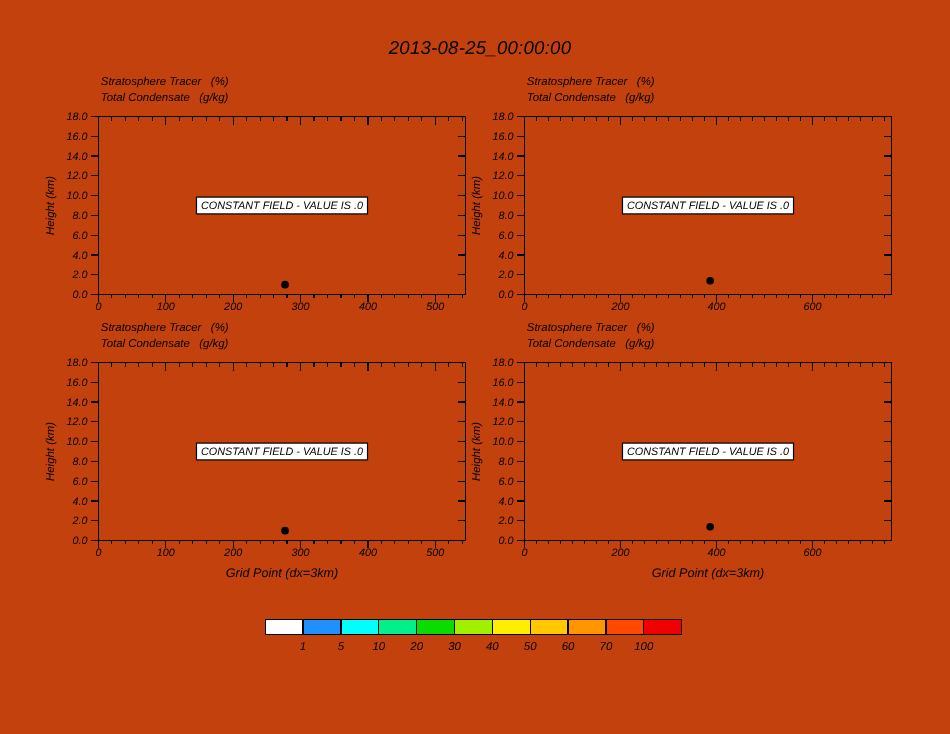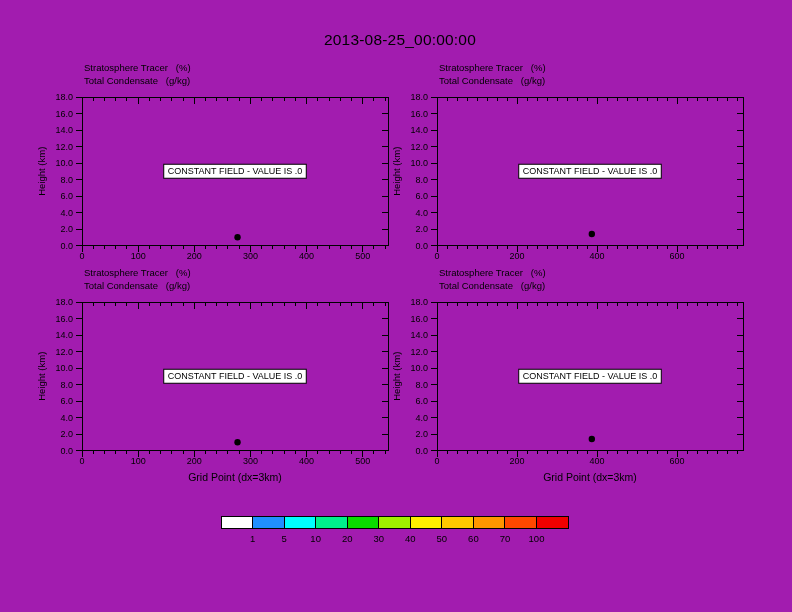--- a/index.html
+++ b/index.html
@@ -1,17 +1,17 @@
 <!DOCTYPE html>
 <html><head>
 <meta charset="utf-8">
 <style>
   html,body{margin:0;padding:0;}
   body{width:792px;height:612px;background:#ffffff;overflow:hidden;}
-  .page{position:relative;width:792px;height:612px;background:#a21caf;}
+  .page{position:relative;width:792px;height:612px;background:#c2410c;font-style:italic;}
   svg text{fill:#000000;font-family:"Liberation Sans","DejaVu Sans",sans-serif;}
   .title-text{font-size:15.5px;letter-spacing:0.2px;}
   .hdr{font-size:9.5px;}
   .tick{font-size:9px;}
   .ylab{font-size:9.5px;}
   .xlab{font-size:10.5px;}
   .anno{font-size:9px;}
   .cbar{font-size:9.5px;}
 </style>
 </head>

